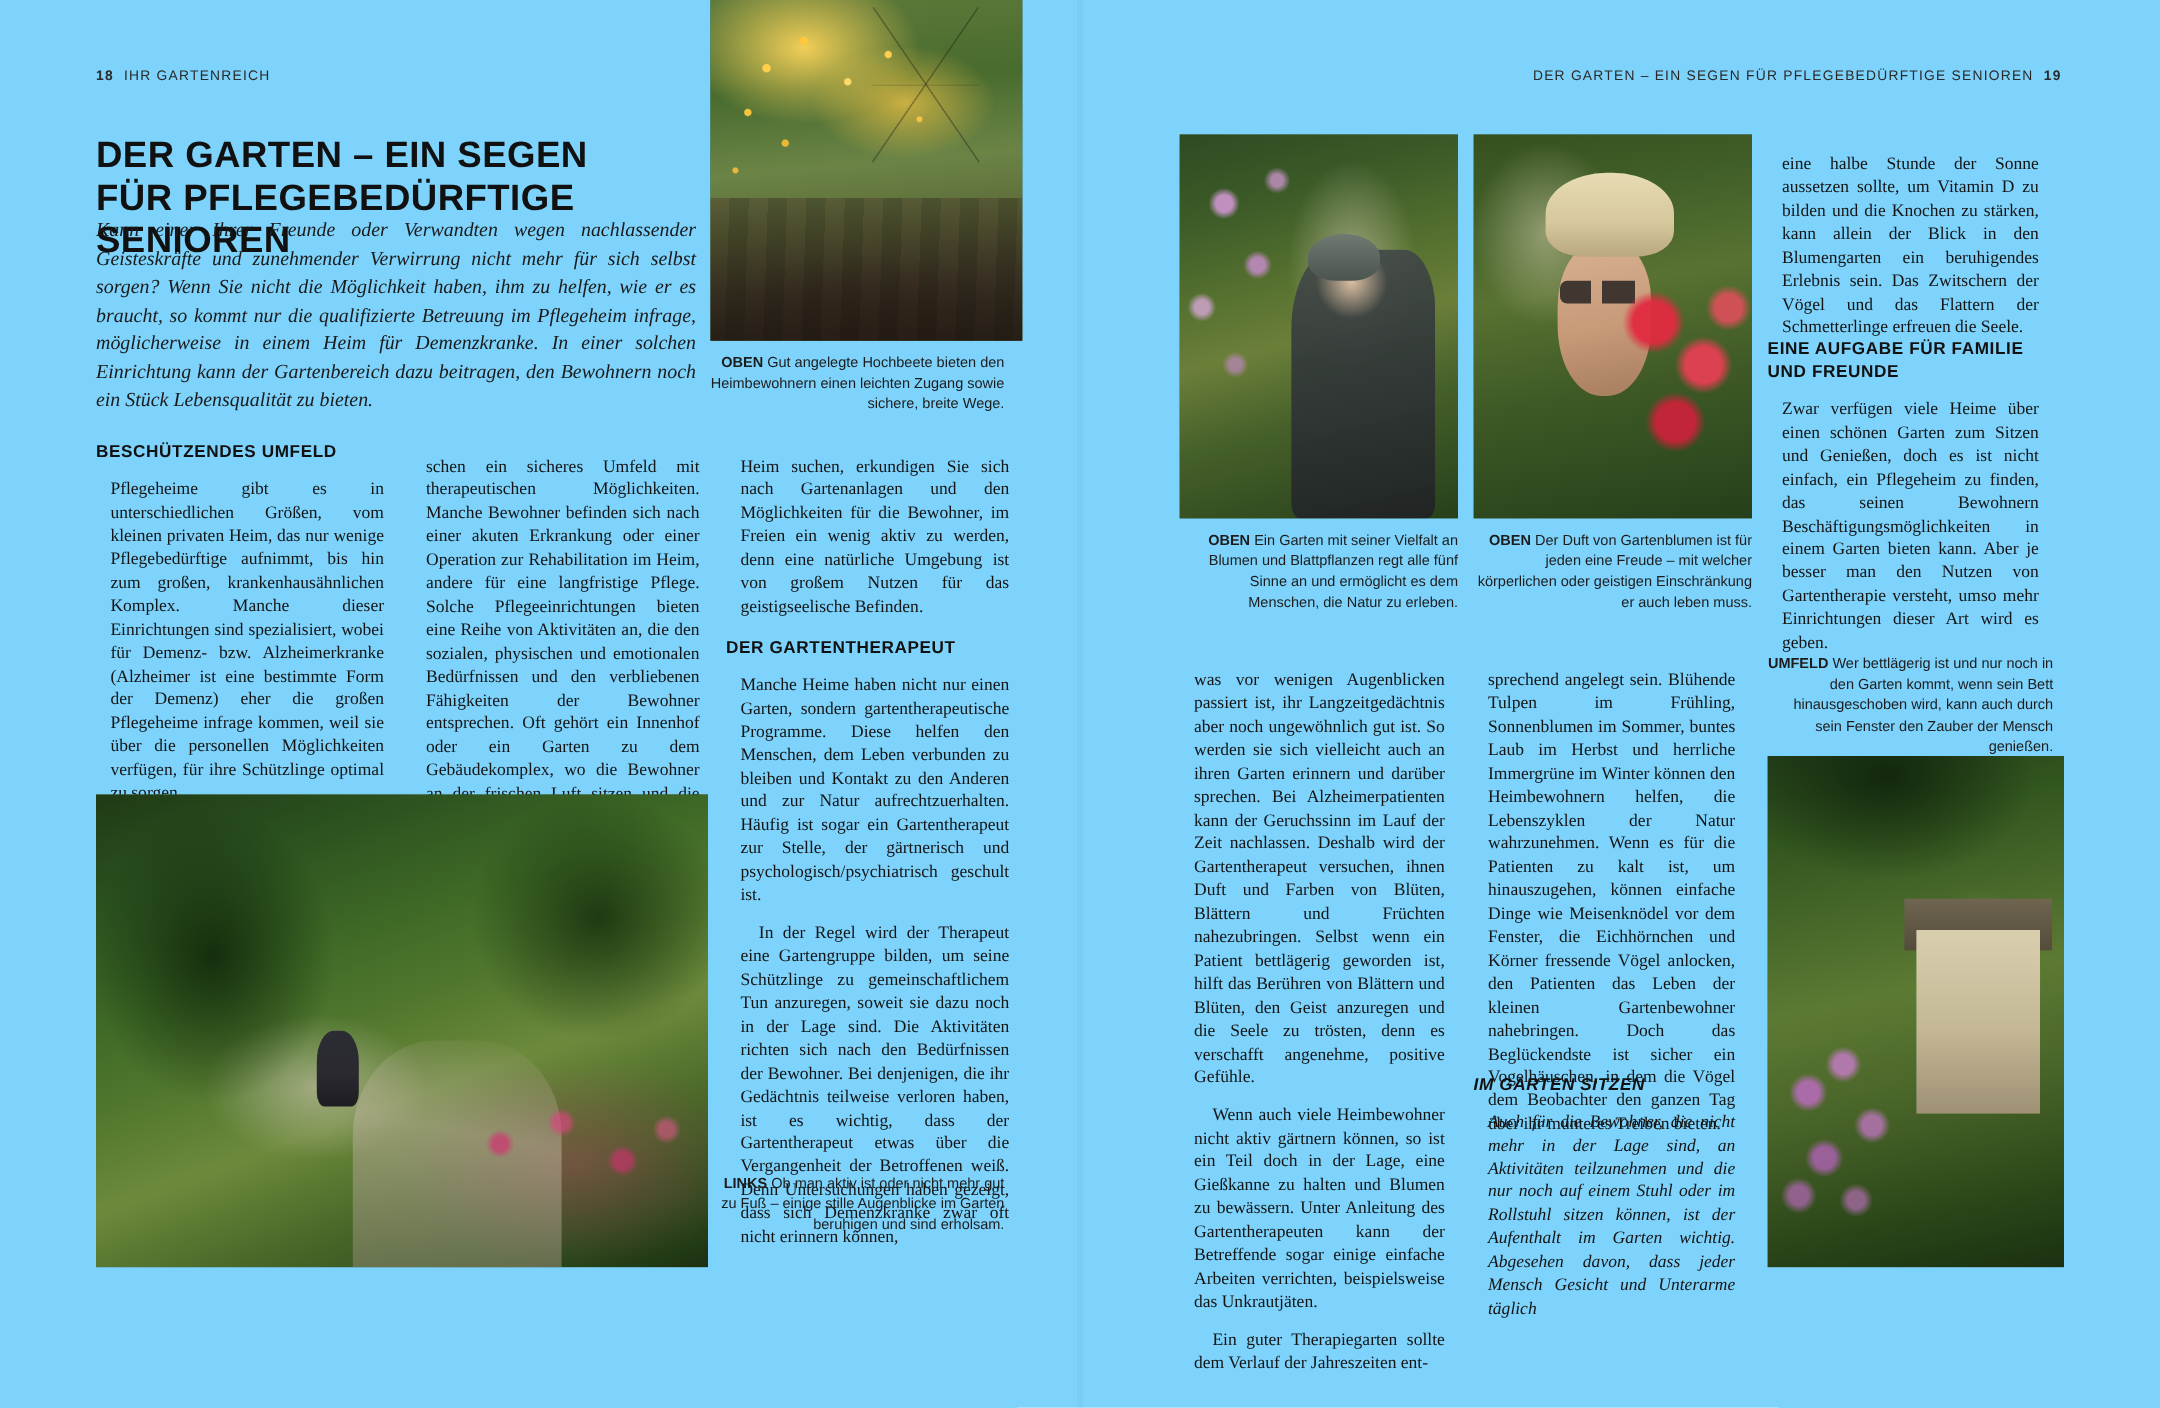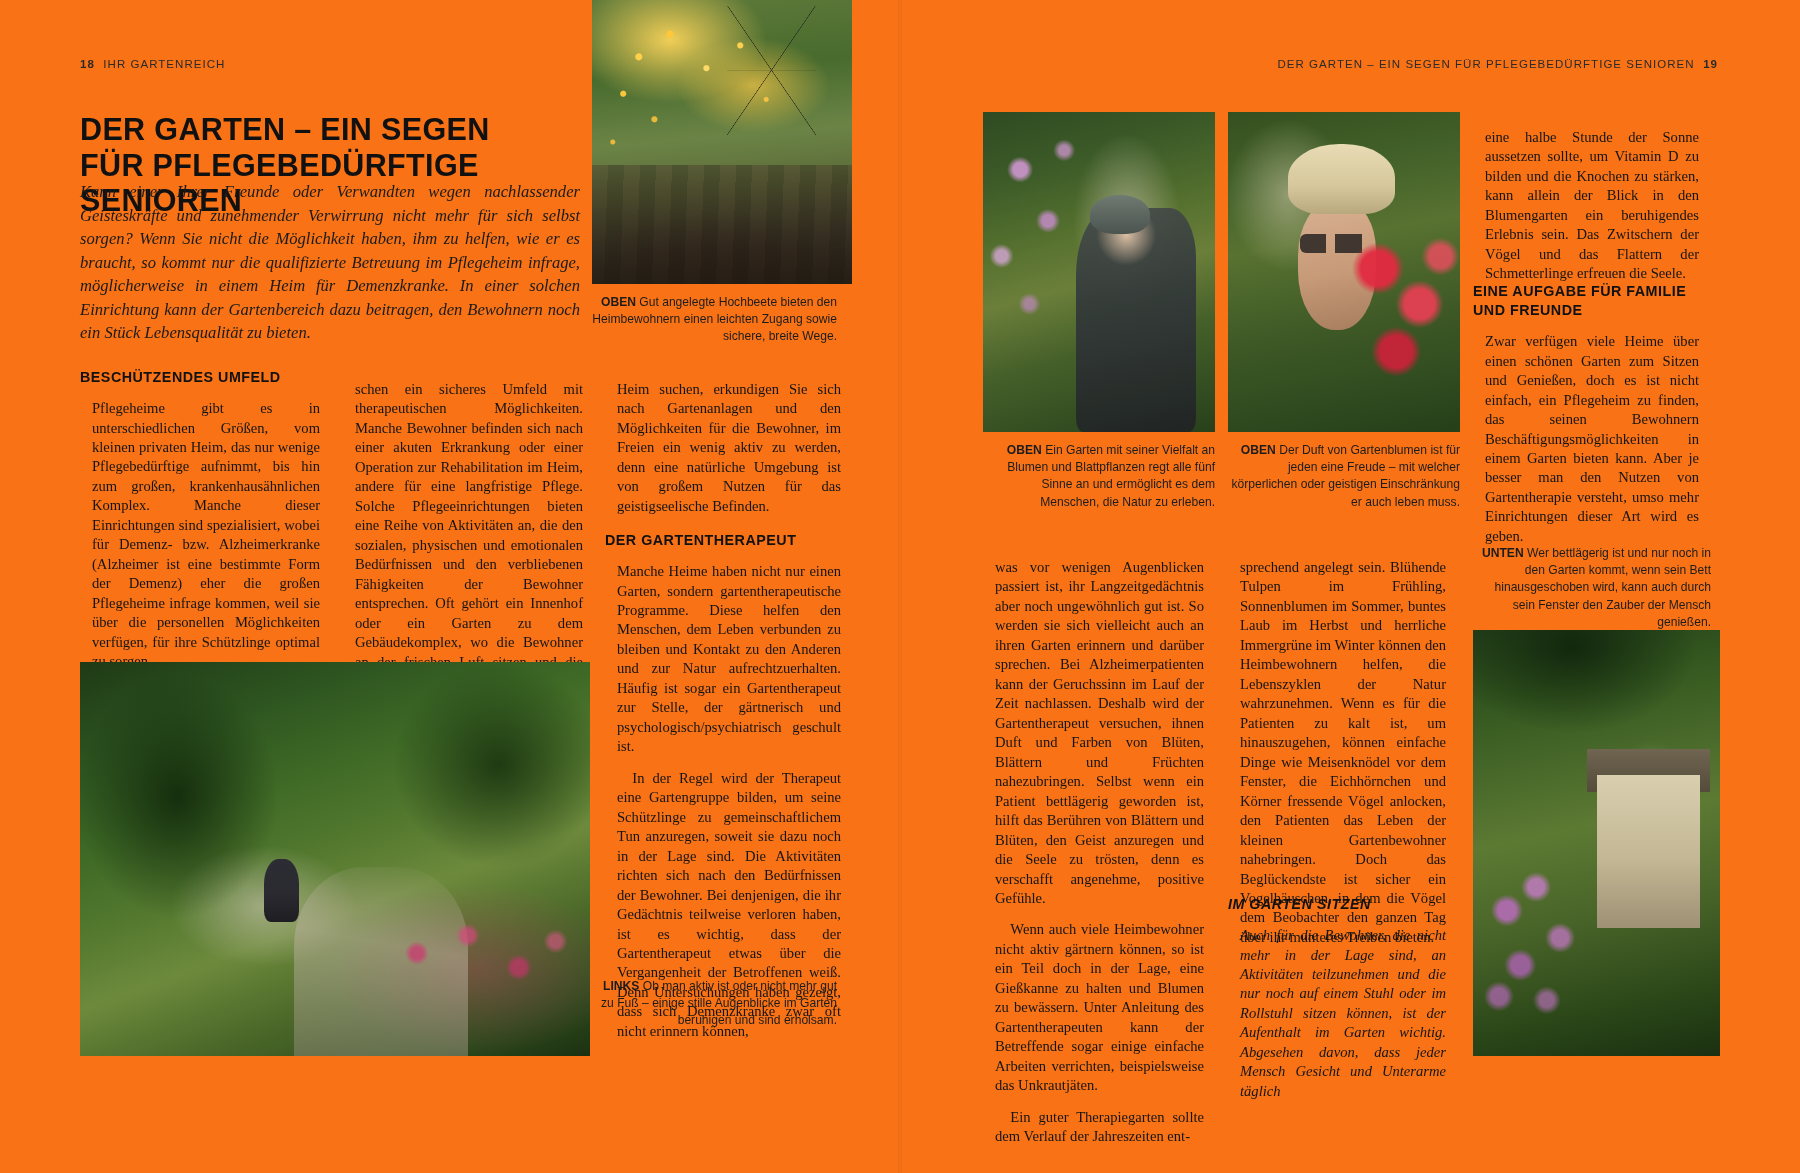--- a/index.html
+++ b/index.html
@@ -11,21 +11,21 @@
     width: 1800px;
     height: 1173px;
     font-family: "Liberation Serif", serif;
     color: #1a1a1a;
     overflow: hidden;
   }
   .spread {
     position: relative;
     width: 1800px;
     height: 1173px;
-    background: #f97316;
+    background: #7dd3fc;
   }
 
   
   .runhead {
     position: absolute;
     font-family: "Liberation Sans", sans-serif;
     font-size: 11.5px;
     letter-spacing: 0.09em;
     color: #2a2a2a;
     text-transform: uppercase;
@@ -395,21 +395,21 @@
       <div class="layer glasses"></div>
       <div class="layer roses"></div>
     </div>
   </div>
   <div class="caption" style="left:1228px; top:442px; width:232px;">
     <b>OBEN</b>
     <span>Der Duft von Gartenblumen ist für jeden eine Freude – mit welcher körperlichen oder geistigen Einschränkung er auch leben muss.</span>
   </div>
 
   <div class="caption" style="left:1473px; top:545px; width:238px;">
-    <b>UNTEN</b>
+    <b>UMFELD</b>
     <span>Wer bettlägerig ist und nur noch in den Garten kommt, wenn sein Bett hinausgeschoben wird, kann auch durch sein Fenster den Zauber der Mensch genießen.</span>
   </div>
 
   <div class="photo" id="photo-gartenhaus" style="left:1473px; top:630px; width:247px; height:426px;">
     <div class="art">
       <div class="layer shed-roof"></div>
       <div class="layer shed"></div>
       <div class="layer canopy"></div>
       <div class="layer lilac"></div>
     </div>

